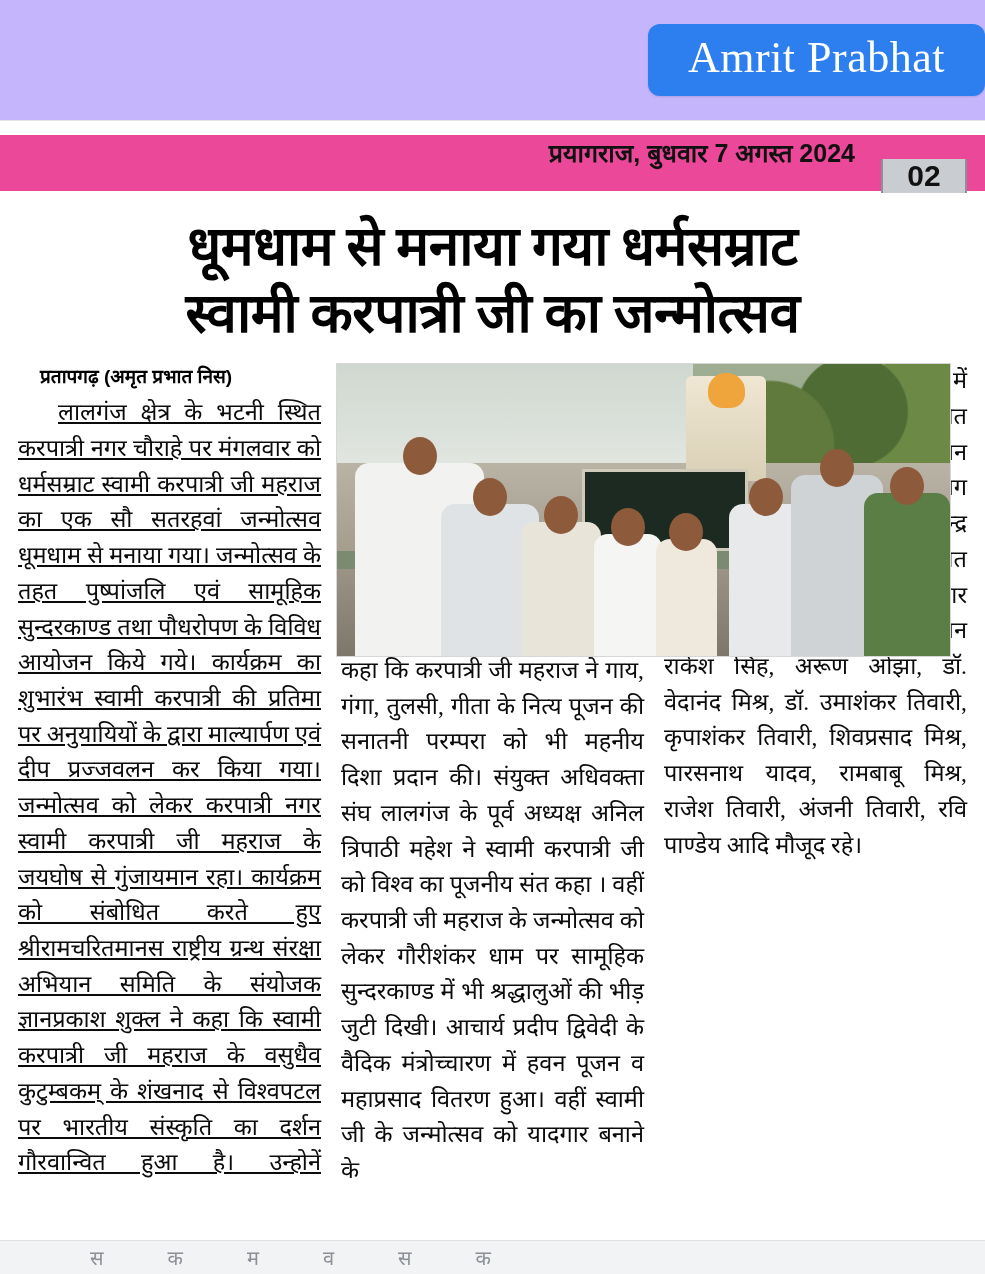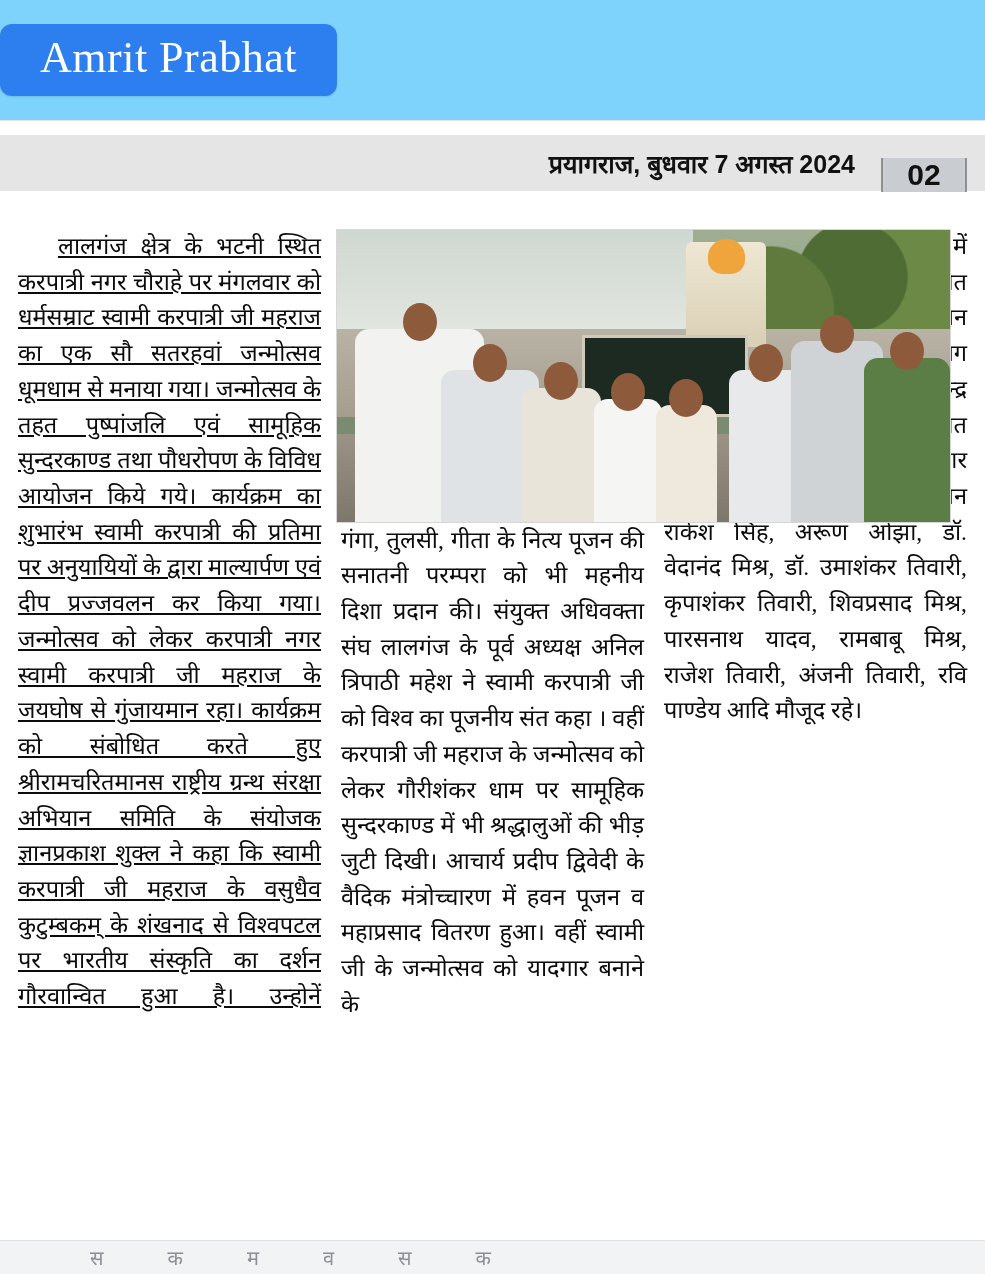--- a/index.html
+++ b/index.html
@@ -12,44 +12,44 @@
     height: 1274px;
     font-family: "Liberation Serif", serif;
     color: #111111;
     overflow: hidden;
     position: relative;
   }
 
   
   .masthead {
     height: 120px;
-    background: #7dd3fc;
-    display: flex;
-    align-items: center;
-    justify-content: flex-start;
+    background: #c4b5fd;
+    display: flex;
+    align-items: center;
+    justify-content: flex-end;
     border-bottom: 1px solid #e3e4e6;
   }
   .brand-badge {
     background: #2d7ff0;
     color: #ffffff;
     border-radius: 12px;
     padding: 12px 40px 16px 40px;
     font-family: "Liberation Serif", serif;
     font-size: 44px;
     line-height: 1;
     letter-spacing: 0.5px;
     box-shadow: 0 1px 2px rgba(0,0,0,0.12);
   }
 
   
   .datebar {
     display: flex;
-    align-items: center;
+    align-items: flex-start;
     height: 56px;
-    background: #e5e5e5;
+    background: #ec4899;
     margin-top: 14px;
   }
   .datebar .redblock {
     width: 175px;
     background: #ee1c25;
   }
   .datebar .spacer-left {
     flex: 1;
   }
   .datebar .date-text {
@@ -220,20 +220,22 @@
 
 <div class="datebar">
   <div class="redblock"></div>
   <div class="spacer-left"></div>
   <div class="date-text">प्रयागराज, बुधवार 7 अगस्त 2024</div>
   <div class="pageno">02</div>
   <div class="tail"></div>
 </div>
 
 <div class="headline">
+  <div class="line">धूमधाम से मनाया गया धर्मसम्राट</div>
+  <div class="line">स्वामी करपात्री जी का जन्मोत्सव</div>
 </div>
 
 <div class="article">
 
   <div class="photo-wrap">
     <div class="photo">
       <div class="sky"></div>
       <div class="trees"></div>
       <div class="wall"></div>
       <div class="statue-base"></div>
@@ -261,20 +263,21 @@
       <div class="person p7">
           <span class="head"></span>
         </div>
       <div class="person p8">
           <span class="head"></span>
         </div>
     </div>
   </div>
 
   <div class="columns">
+    <div class="dateline">प्रतापगढ़ (अमृत प्रभात निस)</div>
     <p class="para indent">लालगंज क्षेत्र के भटनी स्थित करपात्री नगर चौराहे पर मंगलवार को धर्मसम्राट स्वामी करपात्री जी महराज का एक सौ सतरहवां जन्मोत्सव धूमधाम से मनाया गया। जन्मोत्सव के तहत पुष्पांजलि एवं सामूहिक सुन्दरकाण्ड तथा पौधरोपण के विविध आयोजन किये गये। कार्यक्रम का शुभारंभ स्वामी करपात्री की प्रतिमा पर अनुयायियों के द्वारा माल्यार्पण एवं दीप प्रज्जवलन कर किया गया। जन्मोत्सव को लेकर करपात्री नगर स्वामी करपात्री जी महराज के जयघोष से गुंजायमान रहा। कार्यक्रम को संबोधित करते हुए श्रीरामचरितमानस राष्ट्रीय ग्रन्थ संरक्षा अभियान समिति के संयोजक ज्ञानप्रकाश शुक्ल ने कहा कि स्वामी करपात्री जी महराज के वसुधैव कुटुम्बकम् के शंखनाद से विश्वपटल पर भारतीय संस्कृति का दर्शन गौरवान्वित हुआ है। उन्होनें</p>
     <div style="height:300px;"></div>
     <p class="para">कहा कि करपात्री जी महराज ने गाय, गंगा, तुलसी, गीता के नित्य पूजन की सनातनी परम्परा को भी महनीय दिशा प्रदान की। संयुक्त अधिवक्ता संघ लालगंज के पूर्व अध्यक्ष अनिल त्रिपाठी महेश ने स्वामी करपात्री जी को विश्व का पूजनीय संत कहा । वहीं करपात्री जी महराज के जन्मोत्सव को लेकर गौरीशंकर धाम पर सामूहिक सुन्दरकाण्ड में भी श्रद्धालुओं की भीड़ जुटी दिखी। आचार्य प्रदीप द्विवेदी के वैदिक मंत्रोच्चारण में हवन पूजन व महाप्रसाद वितरण हुआ। वहीं स्वामी जी के जन्मोत्सव को यादगार बनाने के</p>
     <p class="para last">लिए अनुयायियों ने धाम परिसर में पीपल, पाकड़, जामुन के पौध रोपित किये। जन्मोत्सव का संयोजन समाजसेवी राकेश त्रिपाठी व अनुराग त्रिपाठी ने किया। सह संयोजक सुरेन्द्र तिवारी सागर ने अतिथियों का स्वागत एवं पूर्व प्रधान अशोक सिंह ने आभार प्रदर्शन किया। इस मौके पर प्रधान राकेश सिंह, अरूण ओझा, डॉ. वेदानंद मिश्र, डॉ. उमाशंकर तिवारी, कृपाशंकर तिवारी, शिवप्रसाद मिश्र, पारसनाथ यादव, रामबाबू मिश्र, राजेश तिवारी, अंजनी तिवारी, रवि पाण्डेय आदि मौजूद रहे।</p>
   </div>
 </div>
 
 <div class="bottom-strip">
   <span>स</span>
   <span>क</span>

